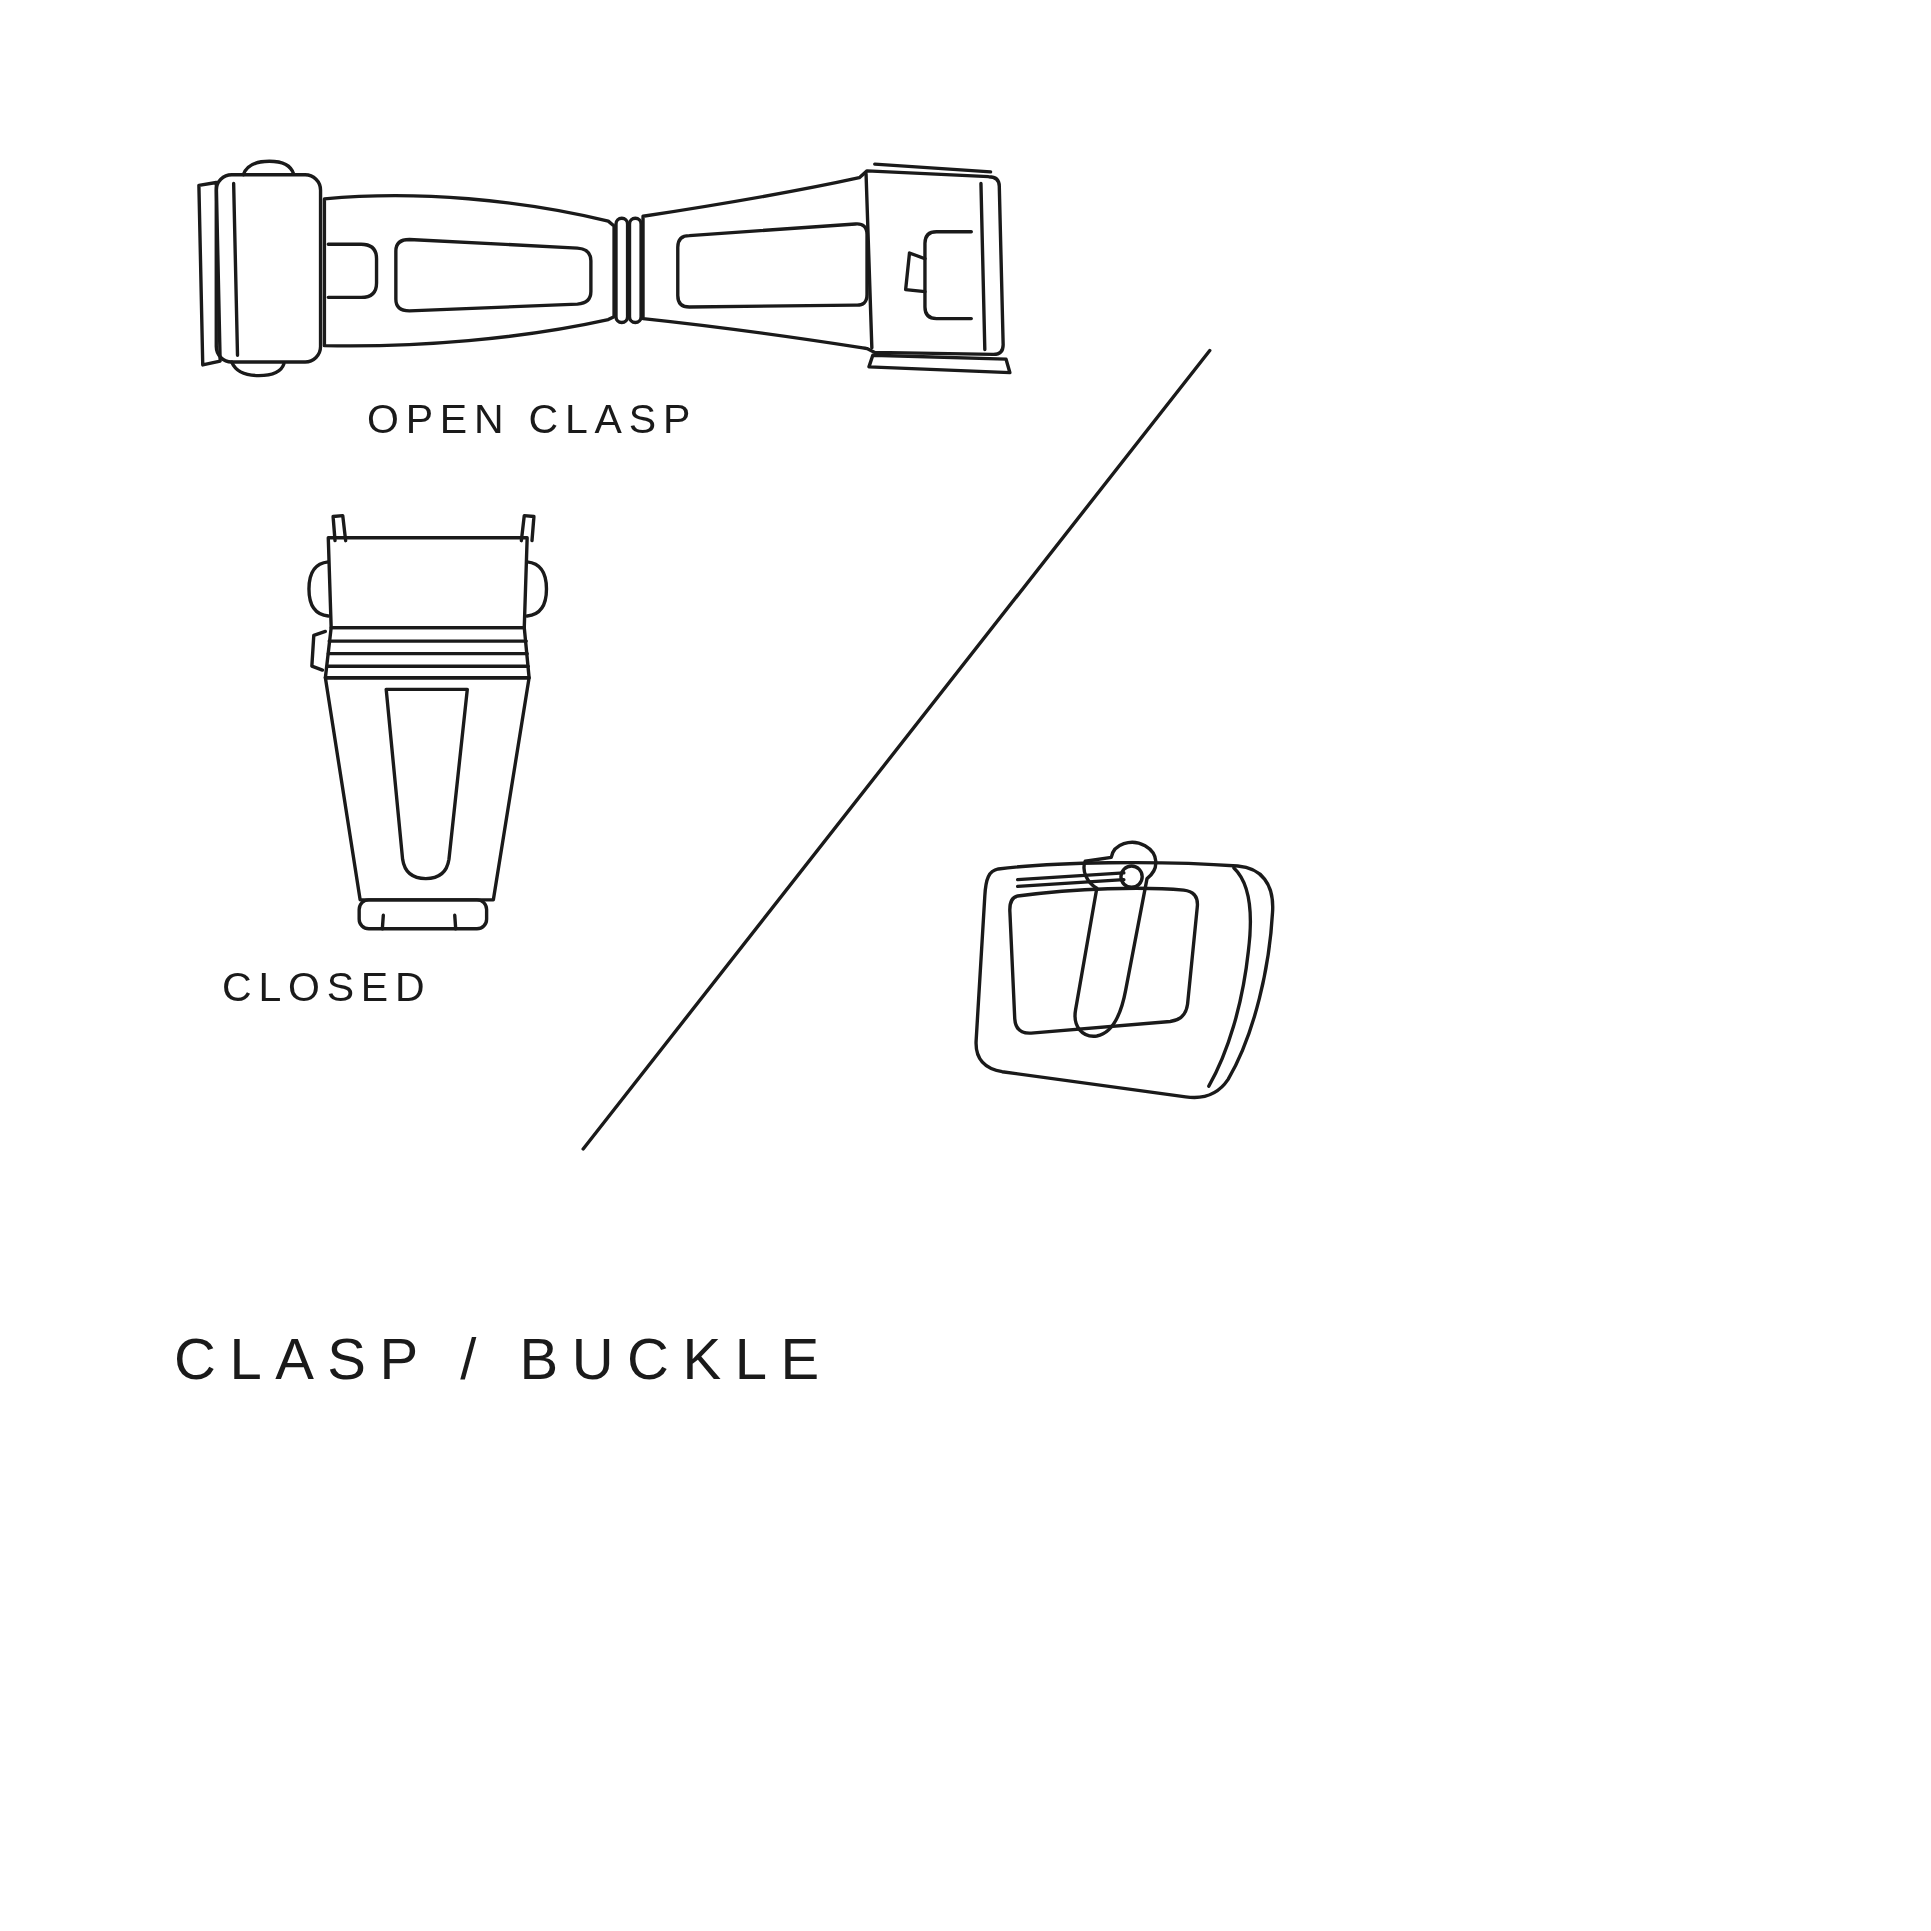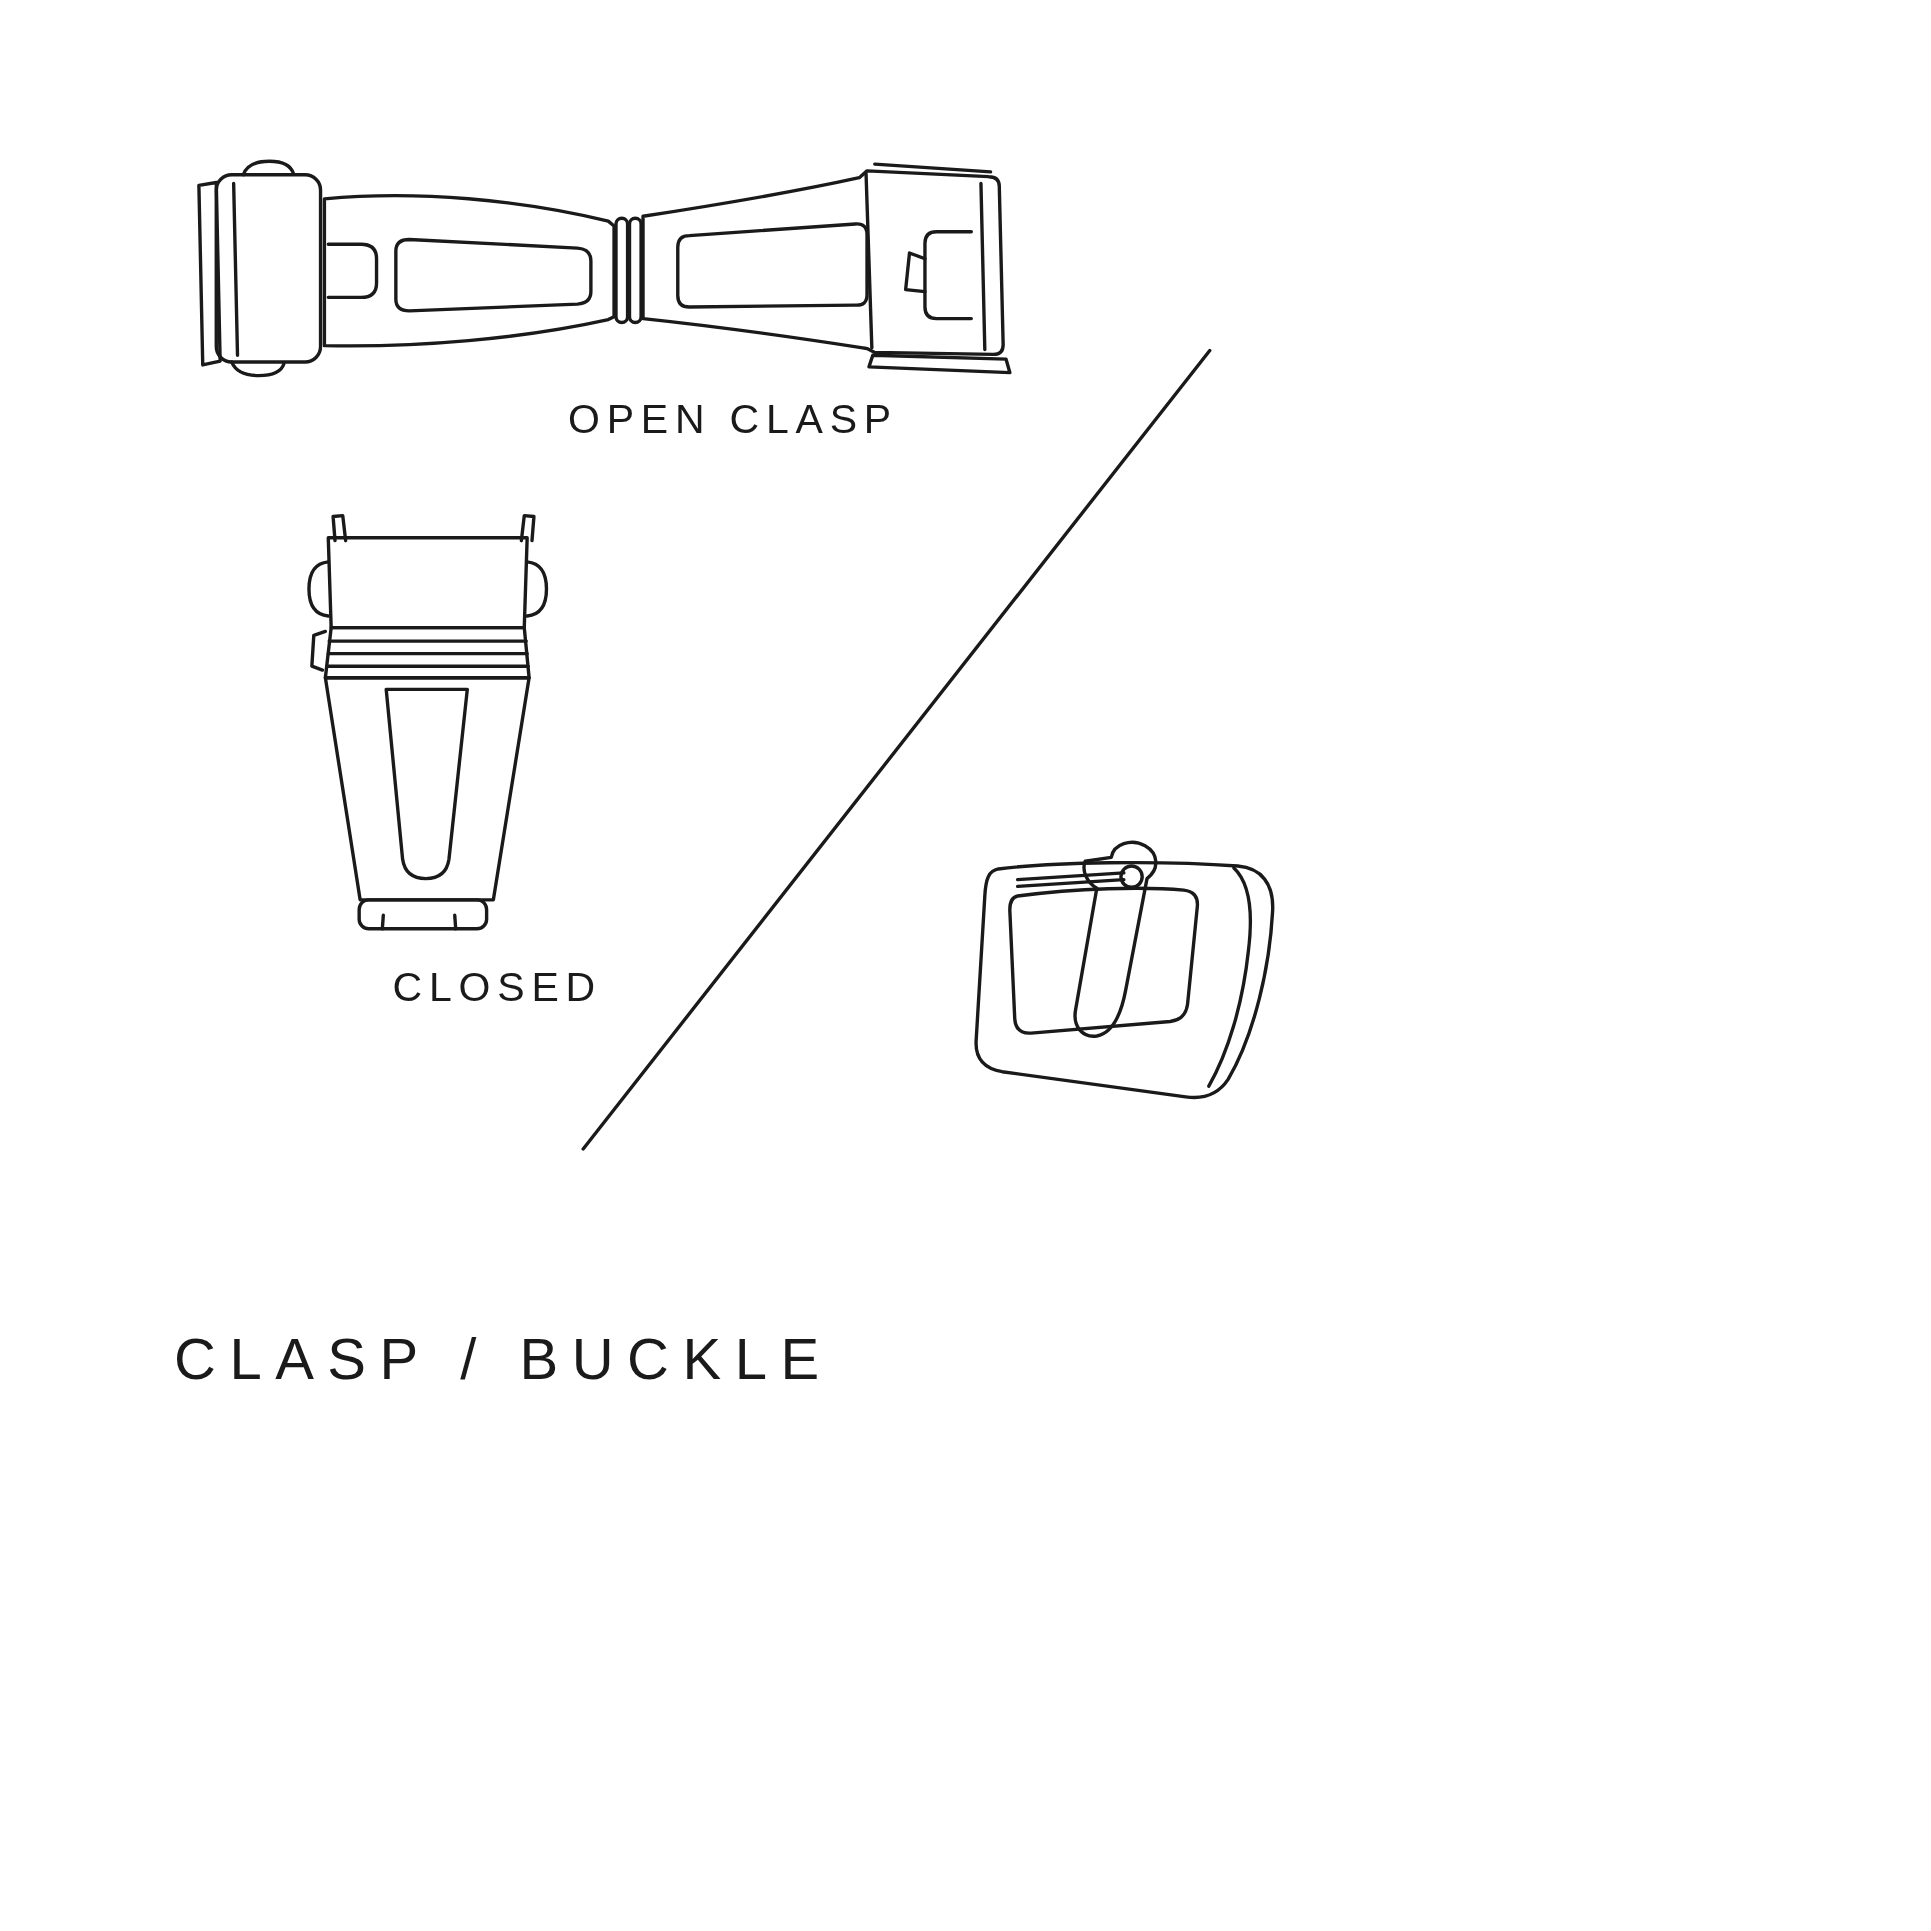--- a/index.html
+++ b/index.html
@@ -16,28 +16,28 @@
   svg.art path, svg.art line, svg.art rect, svg.art circle {
     fill:none;
     stroke:var(--ink);
     stroke-width:3.5;
     stroke-linecap:round;
     stroke-linejoin:round;
   }
   .label {
     position:absolute;
     color:var(--ink);
-    text-align:right;
+    text-align:left;
     font-size:41px;
     letter-spacing:6.8px;
     font-weight:400;
     white-space:nowrap;
   }
   .label-open   { left:367px; top:396px;  width:531px; }
-  .label-closed { left:216px; top:964px;  width:386px; }
+  .label-closed { left:222px; top:964px;  width:386px; }
   .title {
     position:absolute;
     left:174px; top:1325px; width:1159px;
     color:var(--ink);
     font-size:58px;
     letter-spacing:13.5px;
     font-weight:400;
     white-space:nowrap;
   }
 </style>

